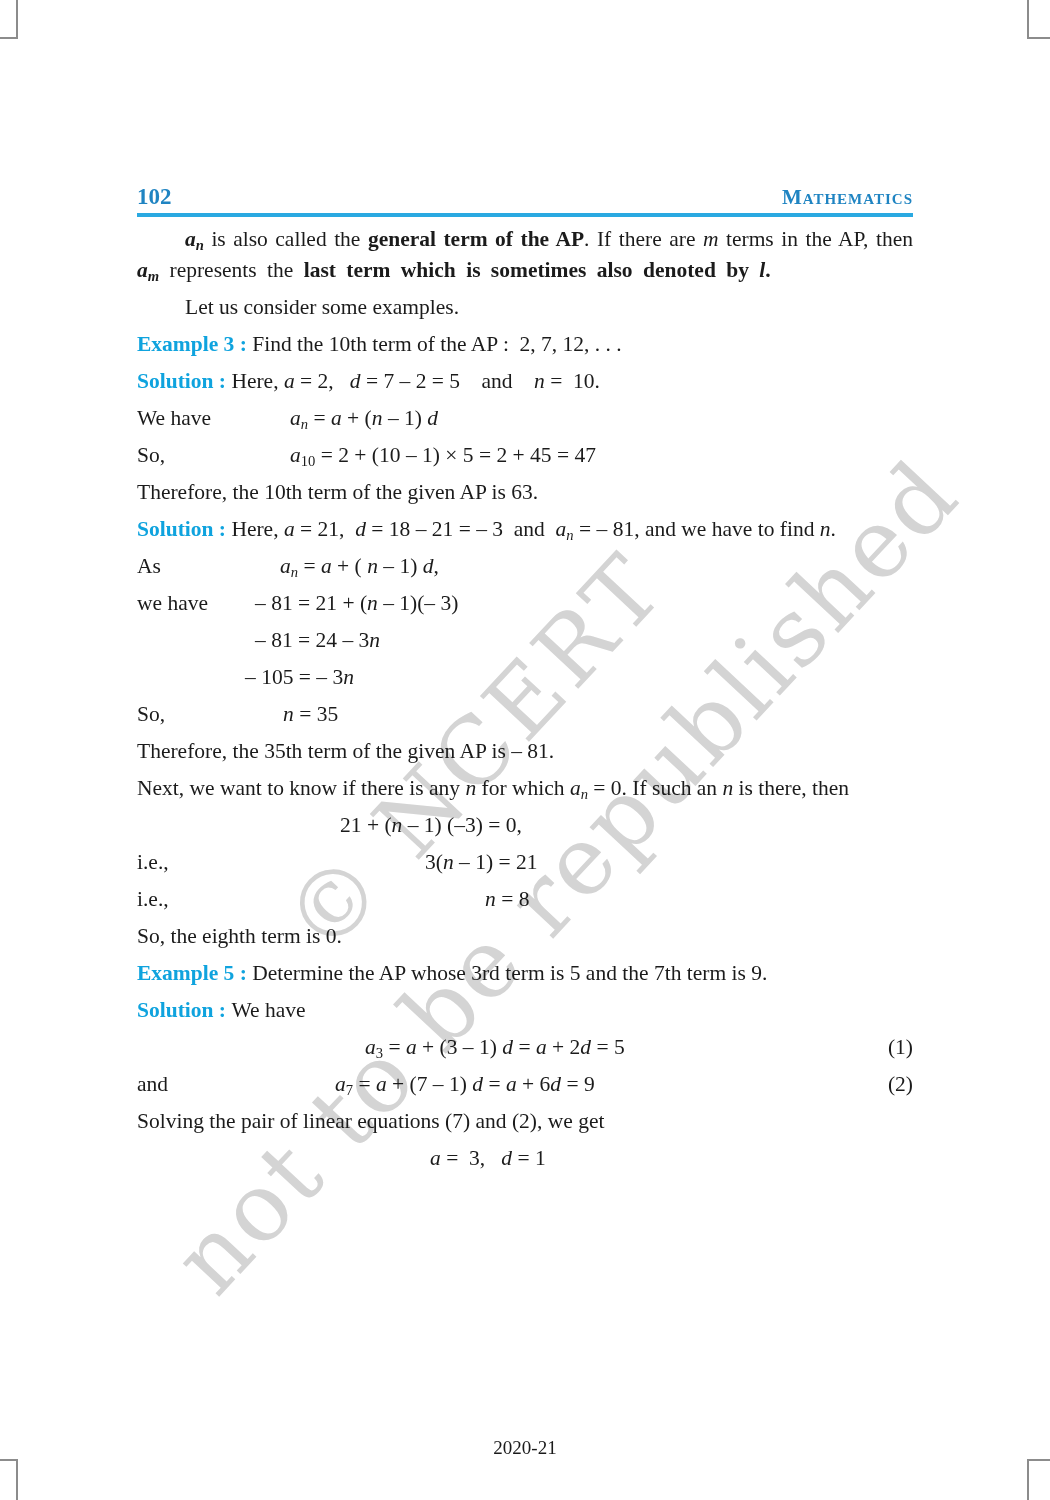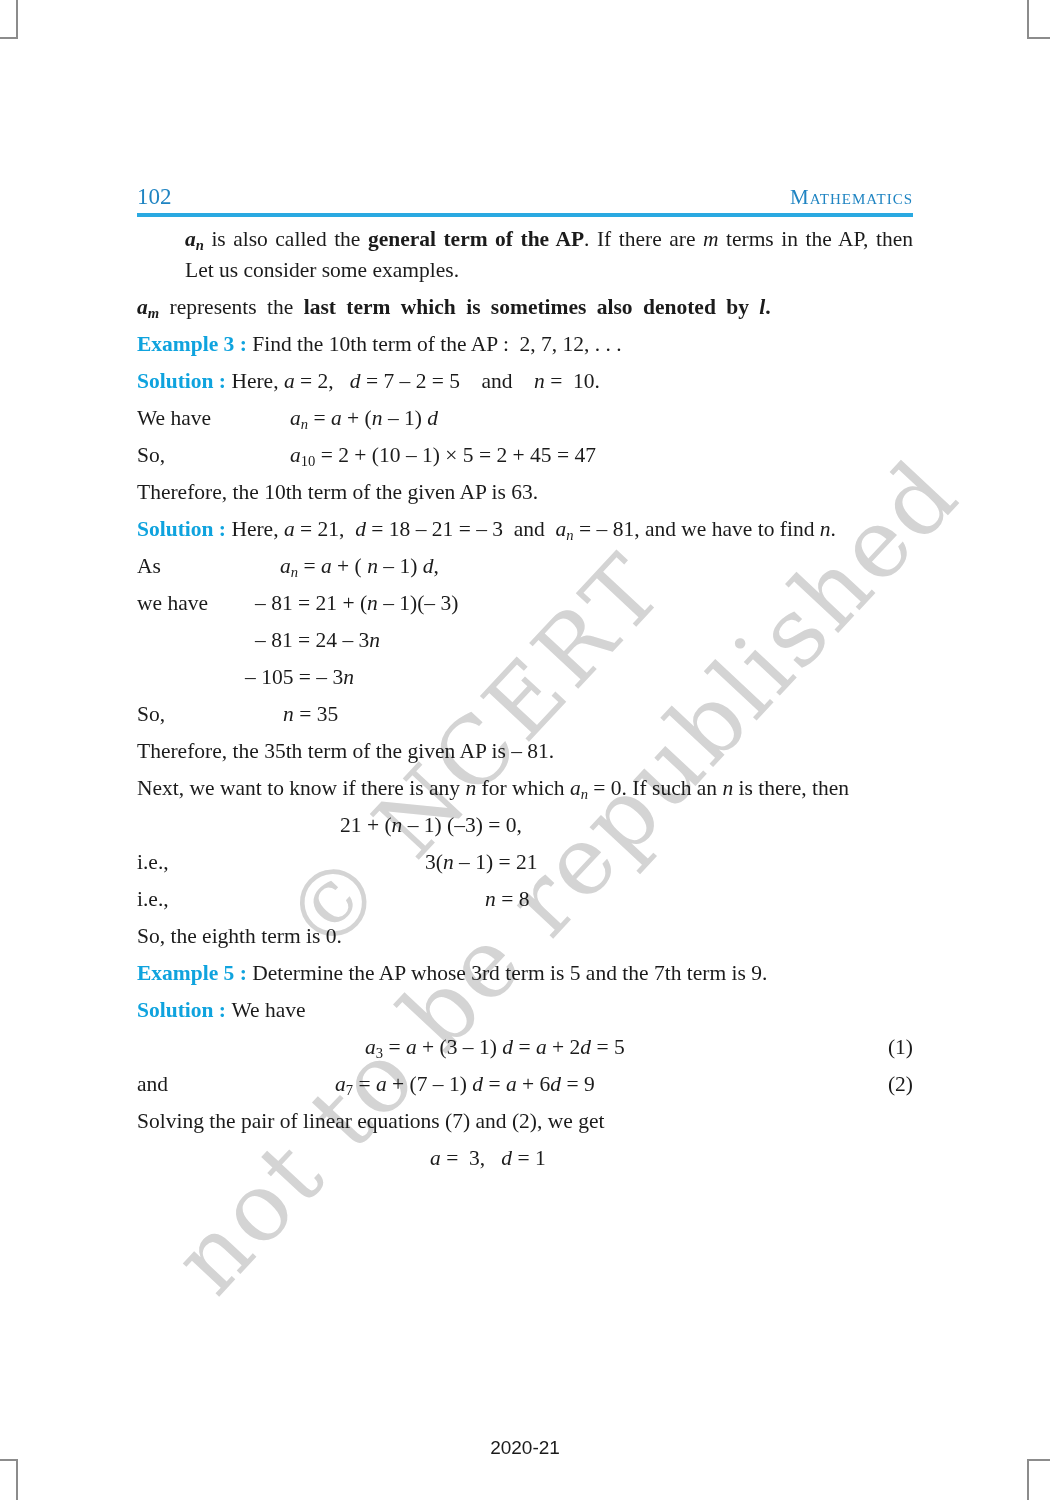--- a/index.html
+++ b/index.html
@@ -20,42 +20,42 @@
   .watermark{
     position:absolute;left:-25px;top:655px;width:1110px;z-index:0;
     transform:rotate(-47deg);
     text-align:center;color:var(--wm);
     font-family:"DejaVu Serif",serif;
     user-select:none;
   }
   .wm-line1{font-size:92px;letter-spacing:5px;line-height:150px;white-space:nowrap;}
   .wm-line2{font-size:95px;letter-spacing:3px;line-height:150px;white-space:nowrap;transform:translateX(-28px);}
   
-  .header{position:absolute;left:137px;top:184px;width:776px;z-index:1;display:flex;justify-content:space-between;align-items:baseline;}
+  .header{position:absolute;left:137px;top:184px;width:776px;z-index:1;display:flex;justify-content:space-between;align-items:baseline;font-weight:bold;}
   .pagenum{font-size:23px;color:var(--header-blue);}
   .journal{font-size:21px;color:var(--header-blue);font-variant:small-caps;letter-spacing:1px;}
   .rule{position:absolute;left:137px;top:213px;width:776px;height:4px;background:var(--rule);z-index:1;}
   
   .doc{position:absolute;left:137px;top:224px;width:776px;z-index:1;font-size:21.5px;line-height:31px;}
   .block{position:relative;margin:0 0 6px 0;min-height:31px;}
   .block.para{text-align:justify;}
   .block.mt{margin-top:0;}
   .block.tight{margin-bottom:0;}
   .block.indent{text-indent:48px;}
   .block.justify-last{text-align:justify;text-align-last:justify;}
   .block.wide{word-spacing:5px;}
   .lbl{white-space:pre;}
   .lbl.accent{color:var(--accent);font-weight:bold;}
   .eq-body{position:absolute;top:0;white-space:nowrap;}
   .eq-right{position:absolute;right:0;top:0;}
   sub{font-size:0.68em;line-height:0;vertical-align:-0.3em;}
   
   .footer{
     position:absolute;left:0;top:1437px;width:1050px;text-align:center;z-index:1;
-    font-family:Liberation Sans, sans-serif;font-size:19px;color:#1a1a1a;
+    font-family:Liberation Serif, serif;font-size:19px;color:#1a1a1a;
   }
 </style>
 </head>
 <body>
 
 <div class="page">
 
   <div class="crop" style="left:16px;top:0;width:2px;height:39px;"></div>
   <div class="crop" style="left:0;top:37px;width:18px;height:2px;"></div>
   <div class="crop" style="left:1027px;top:0;width:2px;height:39px;"></div>
@@ -71,22 +71,22 @@
   </div>
 
   <div class="header">
     <span class="pagenum">102</span>
     <span class="journal">Mathematics</span>
   </div>
   <div class="rule"></div>
 
   <div class="doc">
       <div class="block para indent justify-last tight"><span class="para-body"><b><i>a</i><sub><i>n</i></sub></b> is also called the <b>general term of the AP</b>. If there are <i>m</i> terms in the AP, then</span></div>
+      <div class="block para wide"><span class="para-body"><b><i>a</i><sub><i>m</i></sub></b> represents the <b>last term which is sometimes also denoted by <i>l</i>.</b></span></div>
       <div class="block para indent"><span class="para-body">Let us consider some examples.</span></div>
-      <div class="block para wide"><span class="para-body"><b><i>a</i><sub><i>m</i></sub></b> represents the <b>last term which is sometimes also denoted by <i>l</i>.</b></span></div>
       <div class="block para mt"><span class="lbl accent">Example 3 : </span><span class="para-body">Find the 10th term of the AP :&nbsp; 2, 7, 12, . . .</span></div>
       <div class="block para"><span class="lbl accent">Solution : </span><span class="para-body">Here, <i>a</i> = 2,&nbsp;&nbsp; <i>d</i> = 7 – 2 = 5&nbsp;&nbsp;&nbsp; and&nbsp;&nbsp;&nbsp; <i>n</i> =&nbsp; 10.</span></div>
       <div class="block eq"><span class="lbl">We have </span><span class="eq-body" style="left: 153px;"><i>a</i><sub><i>n</i></sub> = <i>a</i> + (<i>n</i> – 1) <i>d</i></span></div>
       <div class="block eq"><span class="lbl">So, </span><span class="eq-body" style="left: 153px;"><i>a</i><sub>10</sub> = 2 + (10 – 1) × 5 = 2 + 45 = 47</span></div>
       <div class="block para"><span class="para-body">Therefore, the 10th term of the given AP is 63.</span></div>
       <div class="block para"><span class="lbl accent">Solution : </span><span class="para-body">Here, <i>a</i> = 21,&nbsp; <i>d</i> = 18 – 21 = – 3&nbsp; and&nbsp; <i>a</i><sub><i>n</i></sub> = – 81, and we have to find <i>n</i>.</span></div>
       <div class="block eq"><span class="lbl">As </span><span class="eq-body" style="left: 143px; text-align: center;"><i>a</i><sub><i>n</i></sub> = <i>a</i> + ( <i>n</i> – 1) <i>d</i>,</span></div>
       <div class="block eq"><span class="lbl">we have </span><span class="eq-body" style="left: 118px;">– 81 = 21 + (<i>n</i> – 1)(– 3)</span></div>
       <div class="block eq">
         <span class="eq-body" style="left: 118px;">– 81 = 24 – 3<i>n</i></span>

